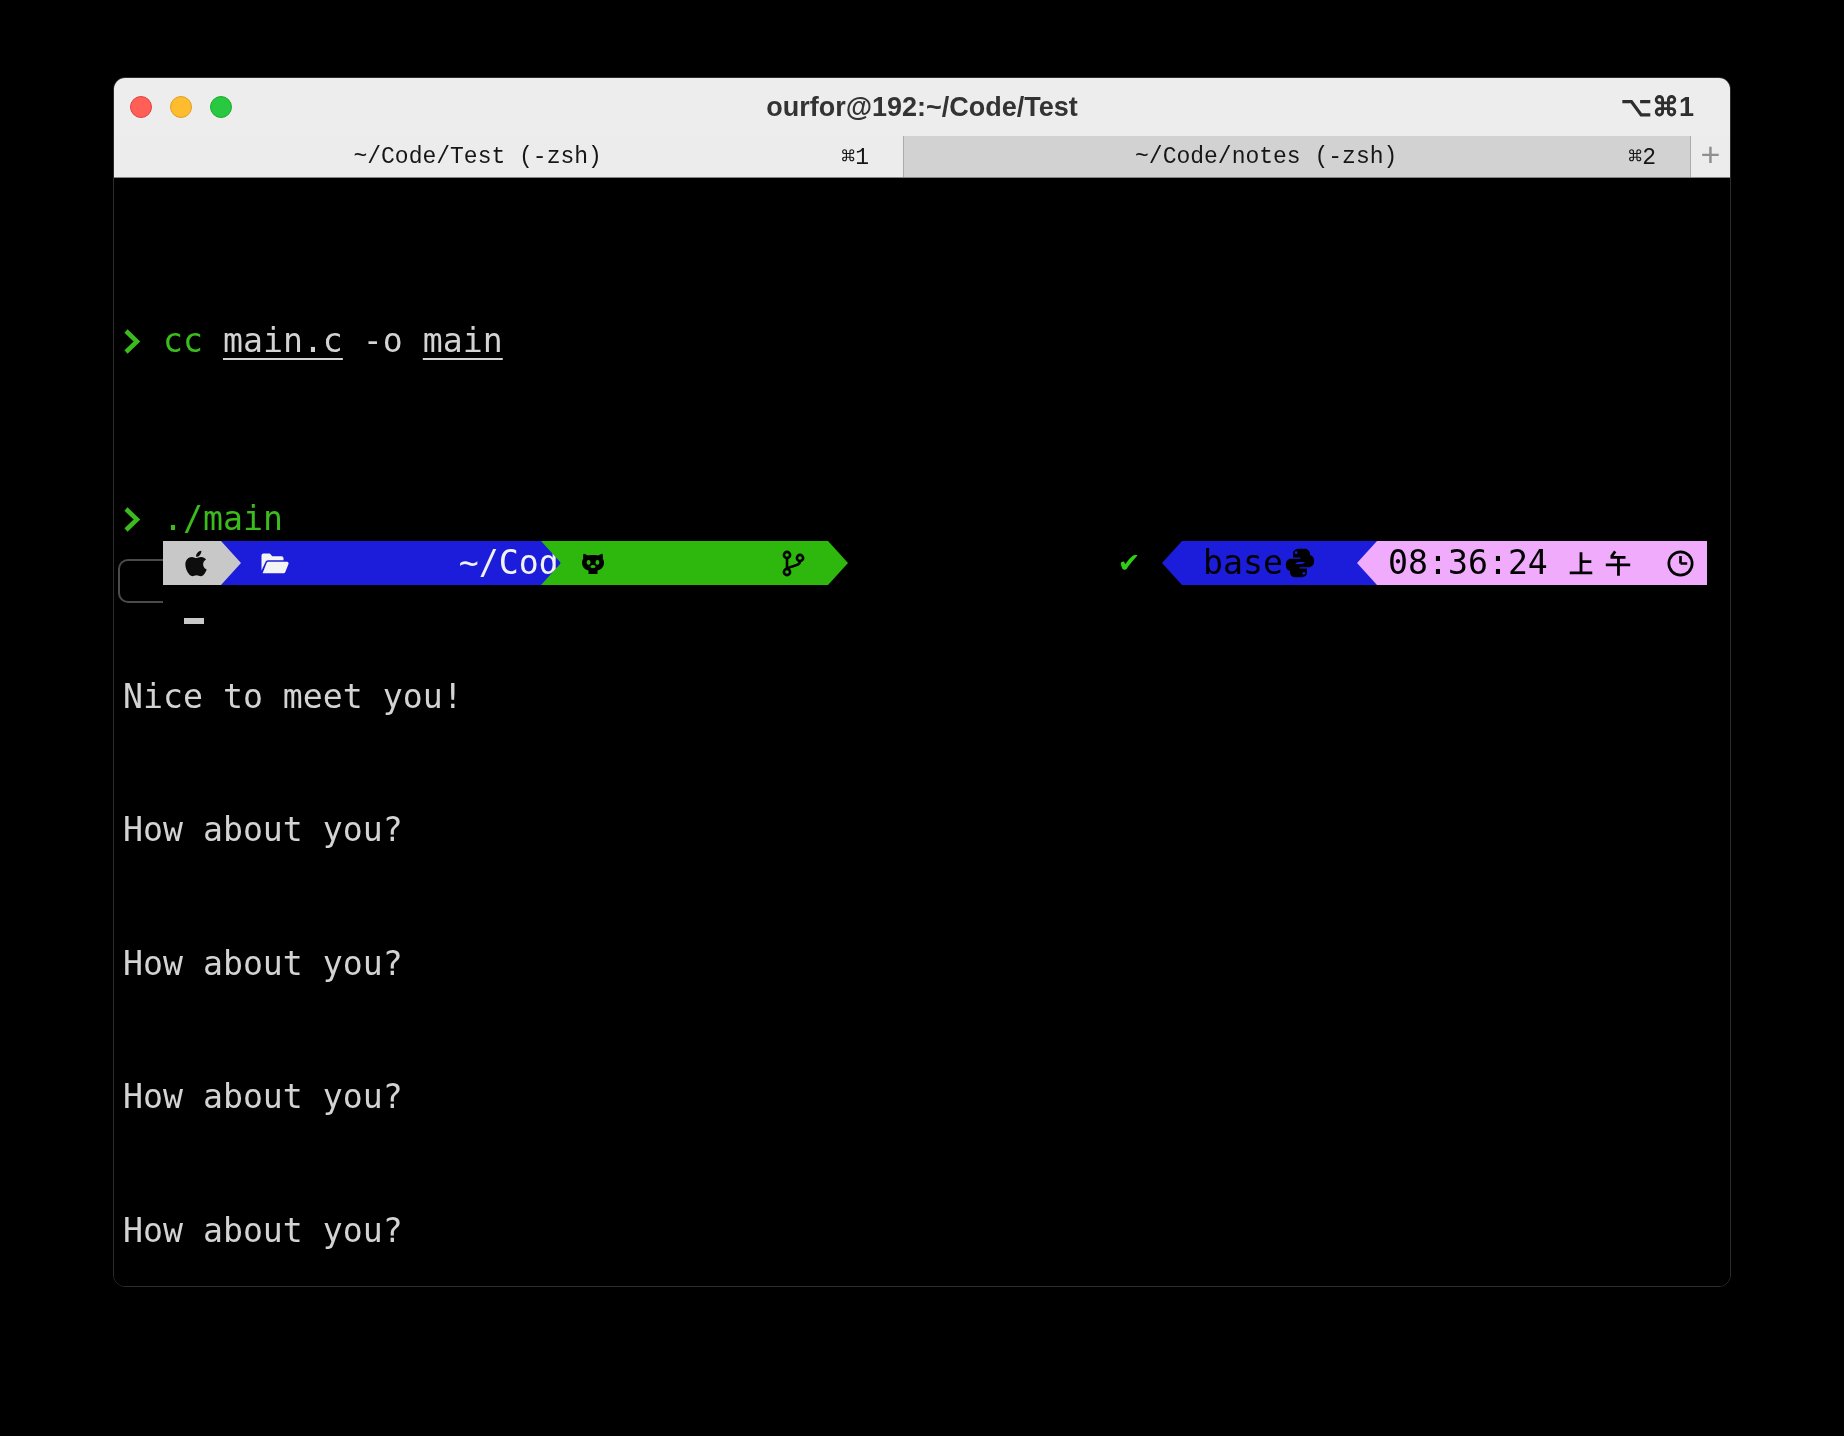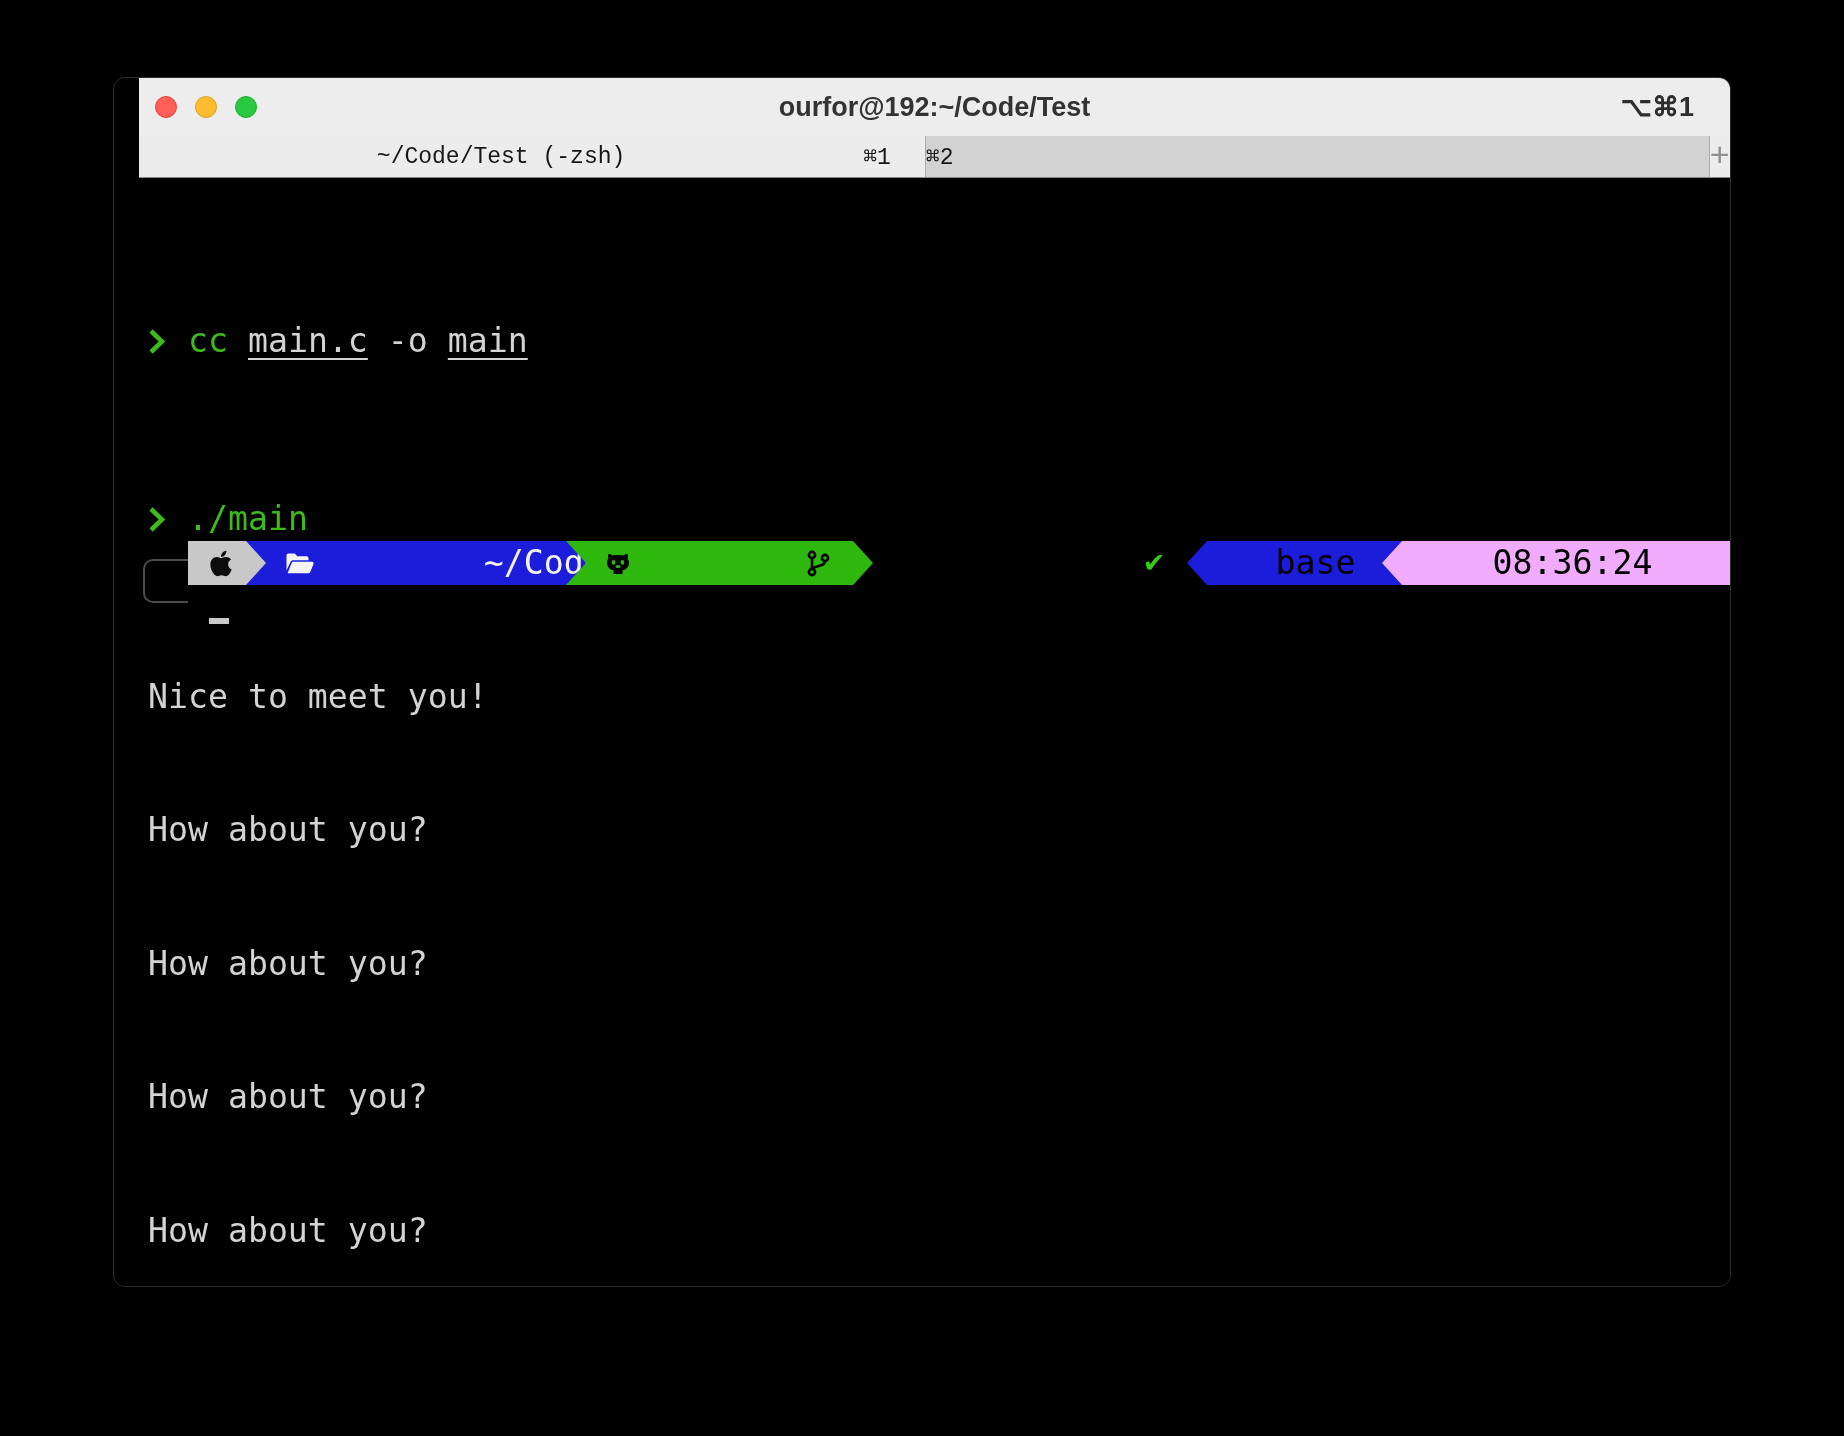--- a/index.html
+++ b/index.html
@@ -2,21 +2,20 @@
 <html><head>
 <meta charset="utf-8">
 <style>
   * { margin:0; padding:0; box-sizing:border-box; }
   html,body { width:1844px; height:1436px; background:#000; overflow:hidden; }
 
   .window {
     position:absolute; left:113px; top:77px; width:1618px; height:1210px;
     background:#000; border-radius:12px; overflow:hidden;
     border:1px solid #2c2c2c;
-    padding-left:25px;
   }
 
   
   .titlebar {
     position:relative; height:58px; background:#ededed;
     display:flex; align-items:center;
     font-family:"Liberation Sans", sans-serif;
   }
   .traffic { position:absolute; left:16px; top:0; height:100%; display:flex; align-items:center; gap:18px; }
   .light { width:22px; height:22px; border-radius:50%; }
@@ -63,21 +62,21 @@
   .u { text-decoration:underline; text-underline-offset:6px; text-decoration-thickness:2px; }
   .chev { display:inline-block; width:18px; height:27px; vertical-align:-3px; margin-right:22px; }
 
   
   .promptbar { position:absolute; left:0; top:363px; width:1618px; height:44px; }
   .seg {
     position:absolute; top:0; height:44px; display:flex; align-items:center;
     color:#000;
   }
   .seg-r { clip-path:polygon(0 0, calc(100% - 20px) 0, 100% 50%, calc(100% - 20px) 100%, 0 100%); } 
-  .seg-l { clip-path:polygon(20px 0, 100% 0, 100% 100%, 20px 100%, 0 50%);flex-direction:column; }                        
+  .seg-l { clip-path:polygon(20px 0, 100% 0, 100% 100%, 20px 100%, 0 50%); }                        
 
   .seg-os   { left:49px;  width:78px;  background:#c8c8c8; z-index:6; justify-content:flex-start; padding-left:21px; }
   .seg-dir  { left:107px; width:340px; background:#1c1cdb; z-index:5; padding-left:38px; color:#fff; }
   .seg-git  { left:425px; width:309px; background:#2eb80e; z-index:4; padding-left:40px; }
   .seg-venv { left:1048px; width:216px; background:#1c1cdb; z-index:4; padding-left:41px; color:#000; }
   .seg-time { left:1243px; width:350px; background:#f0abfc; z-index:5; padding-left:31px; }
 
   .dirpre { color:#f2f2f2; }
   .dirname { font-weight:bold; color:#fff; }
   .gap13 { display:inline-block; width:13px; }
@@ -117,20 +116,21 @@
     <div class="wintitle">ourfor@192:~/Code/Test</div>
     <div class="winshortcut">⌥⌘1</div>
   </div>
 
   <div class="tabbar">
     <div class="tab active">
       <span class="lbl">~/Code/Test (-zsh)</span>
       <span class="sc">⌘1</span>
     </div>
     <div class="tab inactive">
+      <span class="lbl">~/Code/notes (-zsh)</span>
       <span class="sc">⌘2</span>
     </div>
     <div class="newtab">
       <span>+</span>
     </div>
   </div>
 
   <div class="content">
 
     <div class="tl"><span class="chev"><svg width="18" height="27" viewBox="0 0 18 27">

